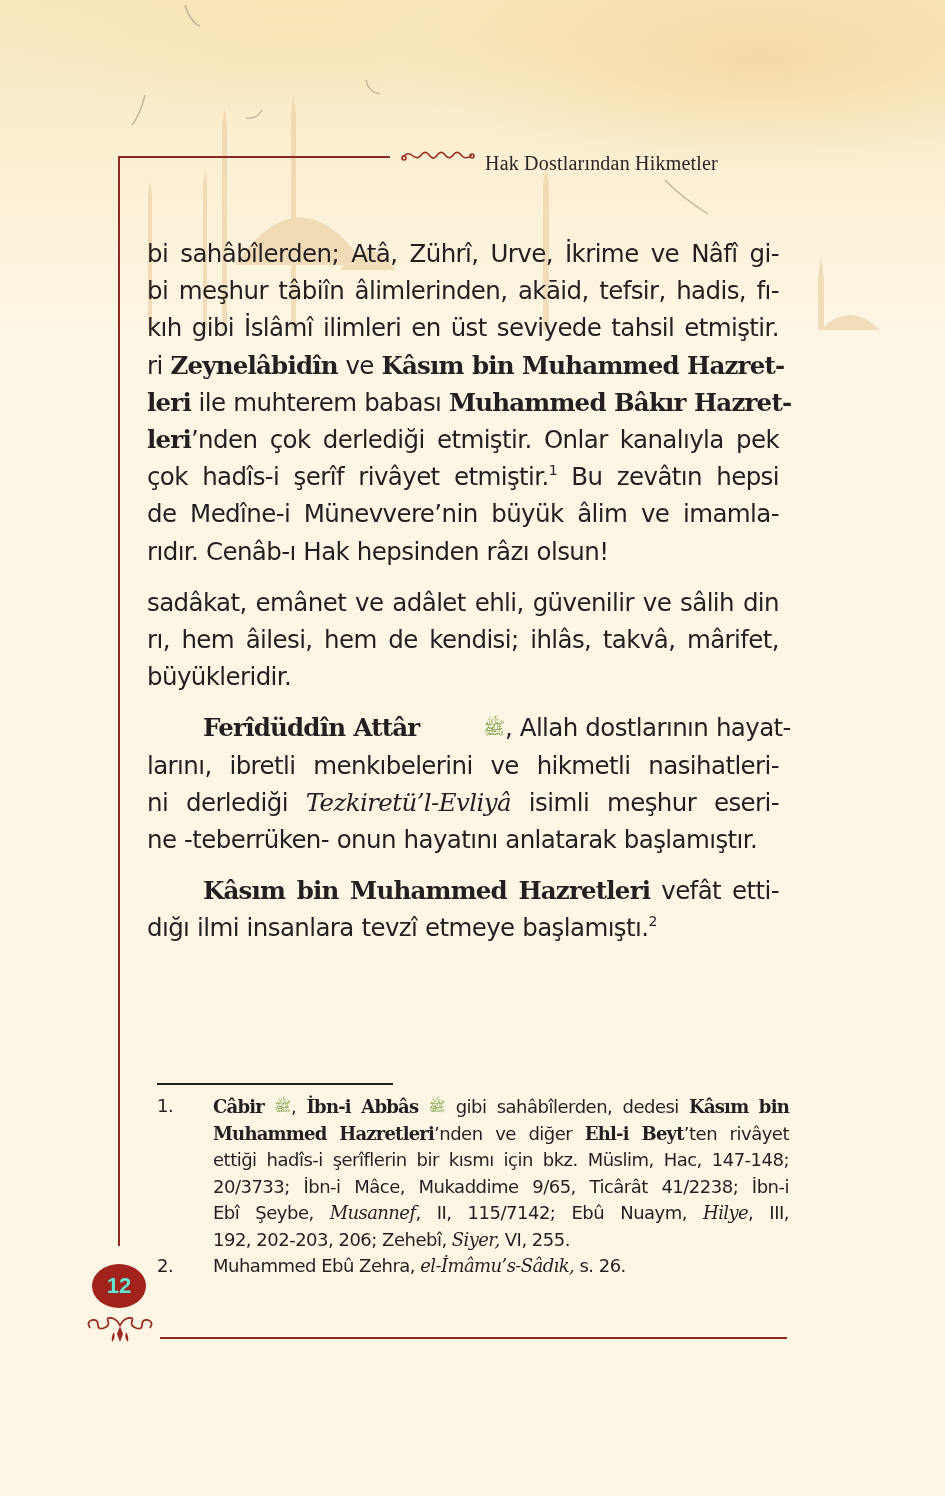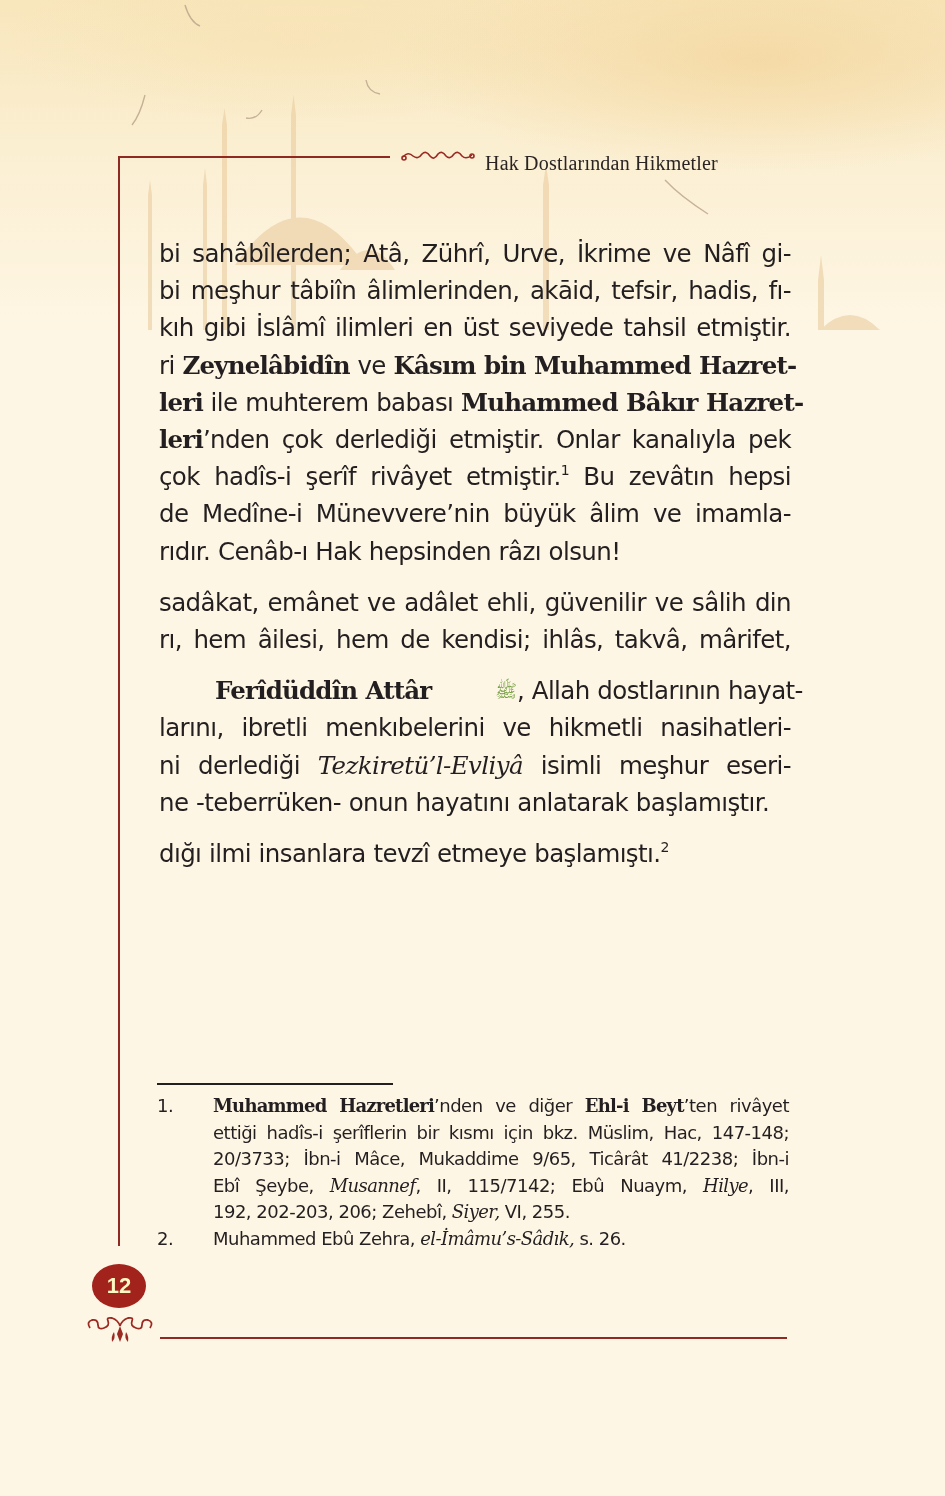--- a/index.html
+++ b/index.html
@@ -19,21 +19,21 @@
     .skyline { position: absolute; left: 0; top: 0; width: 945px; height: 330px; }
     .frame-h-top { position: absolute; left: 118px; top: 156px; width: 272px; height: 2px; background: #8E2A22; }
     .frame-v { position: absolute; left: 118px; top: 156px; width: 2px; height: 1090px; background: #8E2A22; }
     .frame-h-bottom { position: absolute; left: 160px; top: 1337px; width: 627px; height: 2px; background: #8E2A22; }
     .header-ornament { position: absolute; left: 400px; top: 148px; width: 76px; height: 16px; }
     .running-head {
       position: absolute; left: 485px; top: 142px;
       font-family: "Liberation Serif", serif; font-size: 20px; color: #2a2423; letter-spacing: 0.2px; margin-top: 10px;
     }
     .body-text {
-      position: absolute; left: 159px; top: 235px; width: 632px;
+      position: absolute; left: 147px; top: 235px; width: 632px;
       font-family: "DejaVu Sans", sans-serif; font-size: 24.5px; line-height: 37.2px;
       letter-spacing: -0.6px; word-spacing: 0.5px; color: #231f20;
     }
     .para { margin: 0 0 14px 0; text-align: justify; text-align-last: left; }
     .para.indent { text-indent: 56px; }
     .line { display: block; white-space: nowrap; text-align: justify; text-align-last: justify; }
     .line.last { text-align-last: left; }
     b { font-family: "DejaVu Serif", serif; font-weight: bold; letter-spacing: -0.8px; }
     i { font-family: "DejaVu Serif", serif; font-style: italic; letter-spacing: -0.6px; }
     sup { font-size: 14px; line-height: 0; vertical-align: 10px; }
@@ -45,21 +45,21 @@
       letter-spacing: -0.5px; color: #231f20;
     }
     .fn { display: flex; }
     .fn-num { width: 56px; flex: none; }
     .fn-body { flex: 1; }
     .fn-body .line { text-align: justify; text-align-last: justify; }
     .fn-body .line.last { text-align-last: left; }
     .fn-body .hon { font-size: 14px; }
     .page-num {
       position: absolute; left: 92px; top: 1264px; width: 54px; height: 44px; border-radius: 50%;
-      background: #A1231B; color: #fef9c3; display: flex; align-items: center; justify-content: center;
+      background: #A1231B; color: #5eead4; display: flex; align-items: center; justify-content: center;
       font-family: "Liberation Sans", sans-serif; font-weight: bold; font-size: 22px;
     }
     .bottom-ornament { position: absolute; left: 84px; top: 1316px; width: 72px; height: 28px; }
   </style>
 </head>
 <body>
 
 <div class="bg-top"></div>
 <svg class="skyline" viewBox="0 0 945 330">
   <g fill="#E9C99A" opacity="0.55">
@@ -107,37 +107,40 @@
     <span class="line"><span>ri </span><b>Zeynelâbidîn</b><span> ve </span><b>Kâsım bin Muhammed Hazret-</b></span>
     <span class="line"><b>leri</b><span> ile muhterem babası </span><b>Muhammed Bâkır Hazret-</b></span>
     <span class="line"><b>leri</b><span>’nden çok derlediği etmiştir. Onlar kanalıyla pek</span></span>
     <span class="line"><span>çok hadîs-i şerîf rivâyet etmiştir.</span><sup>1</sup><span> Bu zevâtın hepsi</span></span>
     <span class="line">de Medîne-i Münevvere’nin büyük âlim ve imamla-</span>
     <span class="line last">rıdır. Cenâb-ı Hak hepsinden râzı olsun!</span>
   </p>
   <p class="para indent">
     <span class="line" style="text-indent:0">sadâkat, emânet ve adâlet ehli, güvenilir ve sâlih din</span>
     <span class="line" style="text-indent:0">rı, hem âilesi, hem de kendisi; ihlâs, takvâ, mârifet,</span>
+    <span class="line last" style="text-indent:0">büyükleridir.</span>
   </p>
   <p class="para">
     <span class="line" style="text-indent:56px"><b>Ferîdüddîn Attâr</b> <span class="hon">ﷺ</span><span>, Allah dostlarının hayat-</span></span>
     <span class="line">larını, ibretli menkıbelerini ve hikmetli nasihatleri-</span>
     <span class="line"><span>ni derlediği </span><i>Tezkiretü’l-Evliyâ</i><span> isimli meşhur eseri-</span></span>
     <span class="line last">ne -teberrüken- onun hayatını anlatarak başlamıştır.</span>
   </p>
   <p class="para">
+    <span class="line" style="text-indent:56px"><b>Kâsım bin Muhammed Hazretleri</b><span> vefât etti-</span></span>
     <span class="line last"><span>dığı ilmi insanlara tevzî etmeye başlamıştı.</span><sup>2</sup></span>
   </p>
 </div>
 
 <div class="fn-rule"></div>
 <div class="footnotes">
   <div class="fn">
     <div class="fn-num">1.</div>
     <div class="fn-body">
+      <span class="line"><b>Câbir</b> <span class="hon">ﷺ</span><span>, </span><b>İbn-i Abbâs</b> <span class="hon">ﷺ</span><span> gibi sahâbîlerden, dedesi </span><b>Kâsım bin</b></span>
       <span class="line"><b>Muhammed Hazretleri</b><span>’nden ve diğer </span><b>Ehl-i Beyt</b><span>’ten rivâyet</span></span>
       <span class="line">ettiği hadîs-i şerîflerin bir kısmı için bkz. Müslim, Hac, 147-148;</span>
       <span class="line">20/3733; İbn-i Mâce, Mukaddime 9/65, Ticârât 41/2238; İbn-i</span>
       <span class="line"><span>Ebî Şeybe, </span><i>Musannef</i><span>, II, 115/7142; Ebû Nuaym, </span><i>Hilye</i><span>, III,</span></span>
       <span class="line last"><span>192, 202-203, 206; Zehebî, </span><i>Siyer,</i><span> VI, 255.</span></span>
     </div>
   </div>
   <div class="fn">
     <div class="fn-num">2.</div>
     <div class="fn-body">

